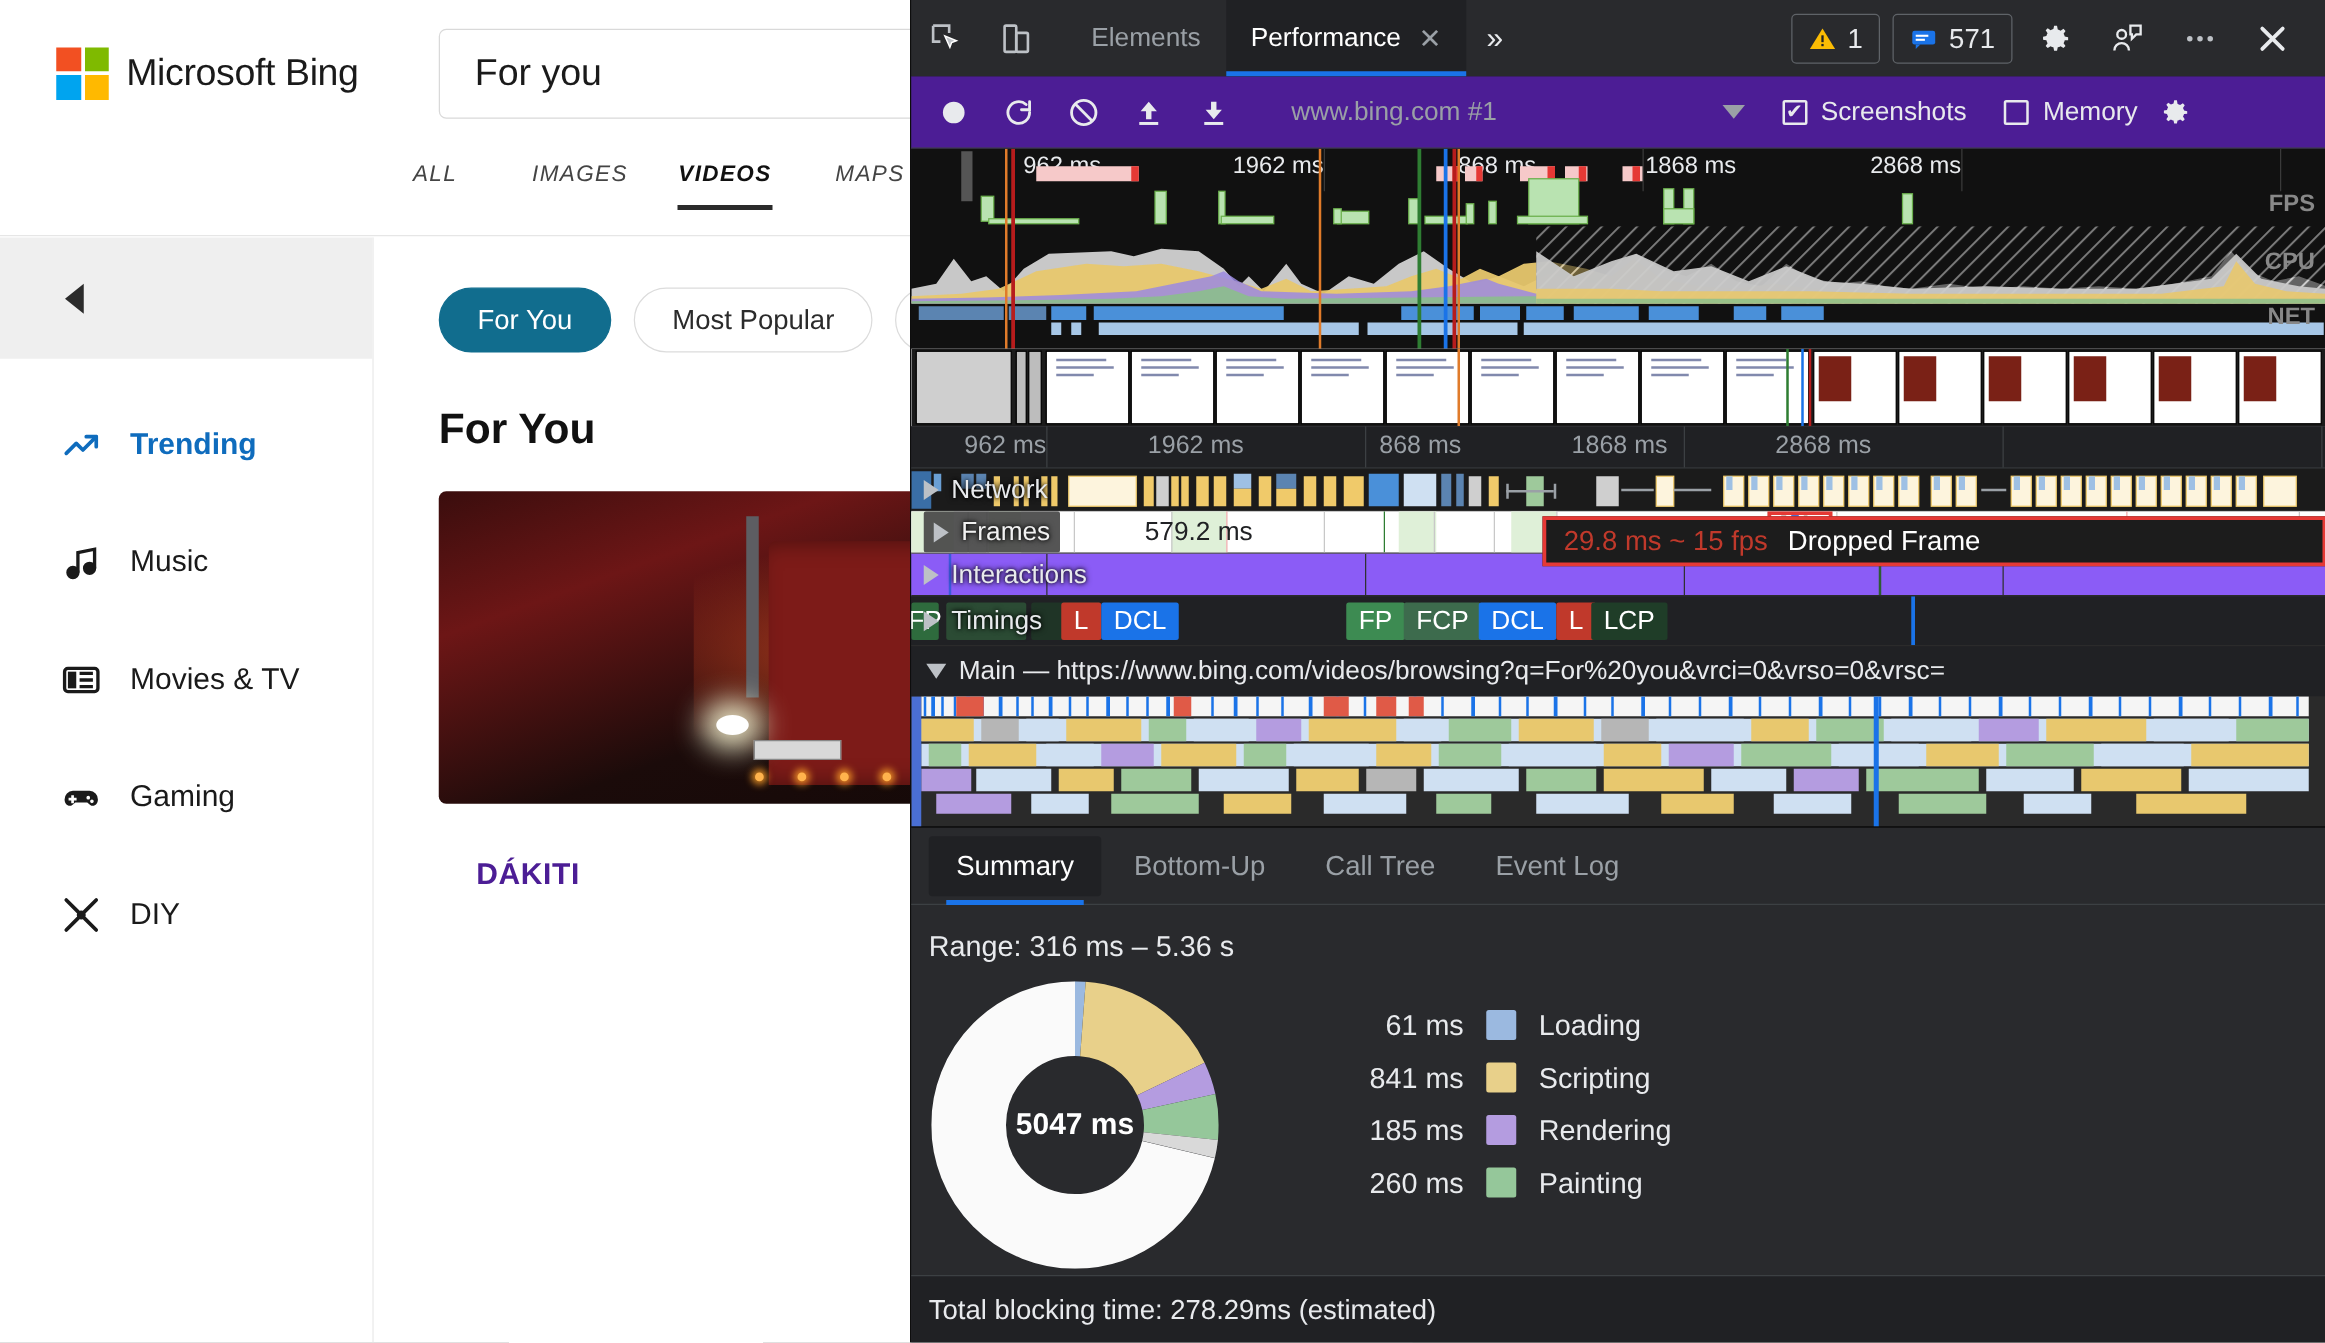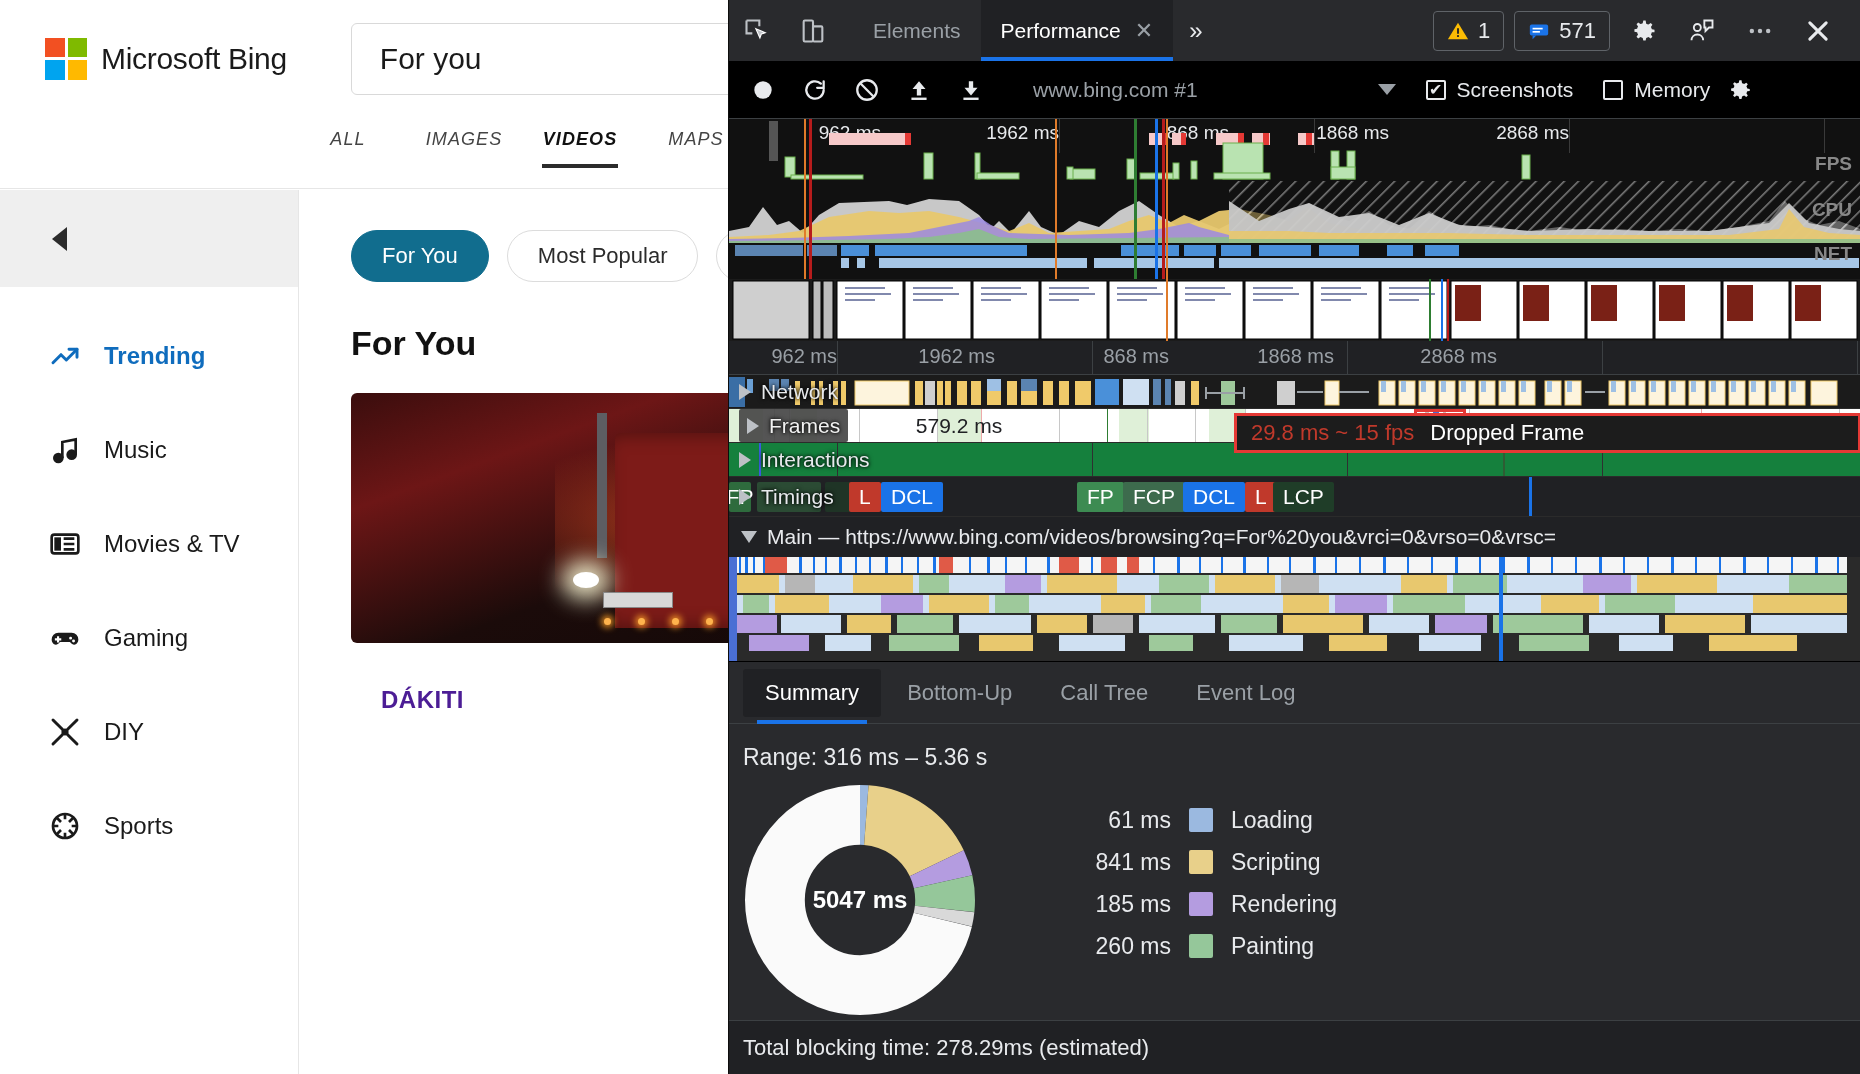--- a/index.html
+++ b/index.html
@@ -123,21 +123,21 @@
   .dt-right { margin-left:auto; display:flex; align-items:center; gap: 10px; padding-right: 18px; }
   .badge {
     display:flex; align-items:center; gap:9px; height: 40px; padding: 0 13px;
     border:1px solid #5f6368; border-radius:4px; background:#292a2d; font-size: 22px; color:#e8eaed; cursor:pointer;
   }
   .badge svg { width: 22px; height:22px; }
   .dt-right .dt-icon-btn { width: 48px; }
 
   
   .dt-toolbar {
-    height: 58px; background:#000000; display:flex; align-items:center; gap: 4px;
+    height: 58px; background:#4c1d95; display:flex; align-items:center; gap: 4px;
     padding: 0 10px; border-bottom:1px solid #3c4043; flex: 0 0 58px;
   }
   .tb-btn { width: 48px; height: 44px; display:flex; align-items:center; justify-content:center; cursor:pointer; }
   .tb-btn svg { width: 26px; height: 26px; }
   .session-select { margin-left: 34px; display:flex; align-items:center; gap: 180px; }
   .session-name { color:#9aa0a6; font-size: 21px; }
   .caret-down { width:0;height:0;border-left:9px solid transparent;border-right:9px solid transparent;border-top:11px solid #9aa0a6; }
   .chk-wrap { display:flex; align-items:center; gap: 11px; margin-left: 26px; cursor:pointer; }
   .chkbox { width:20px;height:20px;border:2px solid #e8eaed; border-radius:2px; display:flex;align-items:center;justify-content:center; }
   .chkbox.on::after { content:"✔"; font-size:16px; color:#e8eaed; line-height:1; }
@@ -169,21 +169,21 @@
   .tri { width:0;height:0;border-top:8px solid transparent;border-bottom:8px solid transparent;border-left:12px solid #bdc1c6; }
   .tri.open { border-left:8px solid transparent;border-right:8px solid transparent;border-top:12px solid #bdc1c6; border-bottom:none; }
 
   .net-track { background:#1b1b1b; }
   .frames-track { background:#ffffff; }
   .frames-track .track-title { color:#f1f1f1; background: rgba(70,70,70,.92); border-radius:2px; padding: 0 8px; }
   .frame-label { position:absolute; top:0; height:100%; display:flex; align-items:center; justify-content:center; font-size:21px; color:#202124; }
   .frame-div { position:absolute; top:0; bottom:0; width:1px; background:#c8c8c8; }
   .frame-green { position:absolute; top:0; bottom:0; background:#dff0d8; }
 
-  .interactions-track { background:#15803d; }
+  .interactions-track { background:#8b5cf6; }
   .timings-track { background:#202124; }
   .tbadge {
     position:absolute; top:5px; height: 30px; display:flex; align-items:center; justify-content:center;
     padding: 0 10px; font-size: 21px; color:#fff; border-radius:2px; white-space:nowrap;
   }
 
   
   .dropped-tip {
     position:absolute; z-index: 40; background:#1c1c1c; border:3px solid #e53935;
     display:flex; align-items:center; gap: 16px; padding: 6px 14px; font-size: 22px; white-space:nowrap;
@@ -297,29 +297,20 @@
           <span class="nav-ico">
             <svg viewBox="0 0 24 24" fill="none" stroke="#1a1a1a" stroke-width="2.2" stroke-linecap="round">
                 <path d="M3 21l7-7"></path>
                 <path d="M21 3l-7 7"></path>
                 <path d="M14 14l7 7"></path>
                 <path d="M10 10L3 3"></path>
                 <circle cx="12" cy="12" r="1.6" fill="#1a1a1a"></circle>
               </svg>
           </span>
           <span>DIY</span>
-        </div>
-        <div class="nav-item">
-          <span class="nav-ico">
-            <svg viewBox="0 0 24 24" fill="none" stroke="#1a1a1a" stroke-width="2">
-                <circle cx="12" cy="12" r="9"></circle>
-                <path d="M12 3v4M12 17v4M3 12h4M17 12h4M6 6l3 3M18 6l-3 3M6 18l3-3M18 18l-3-3"></path>
-              </svg>
-          </span>
-          <span>Sports</span>
         </div>
       </div>
     </div>
 
     <div class="bing-main">
       <div class="pill-row">
         <div class="pill selected">For You</div>
         <div class="pill">Most Popular</div>
         <div class="pill">C</div>
       </div>

